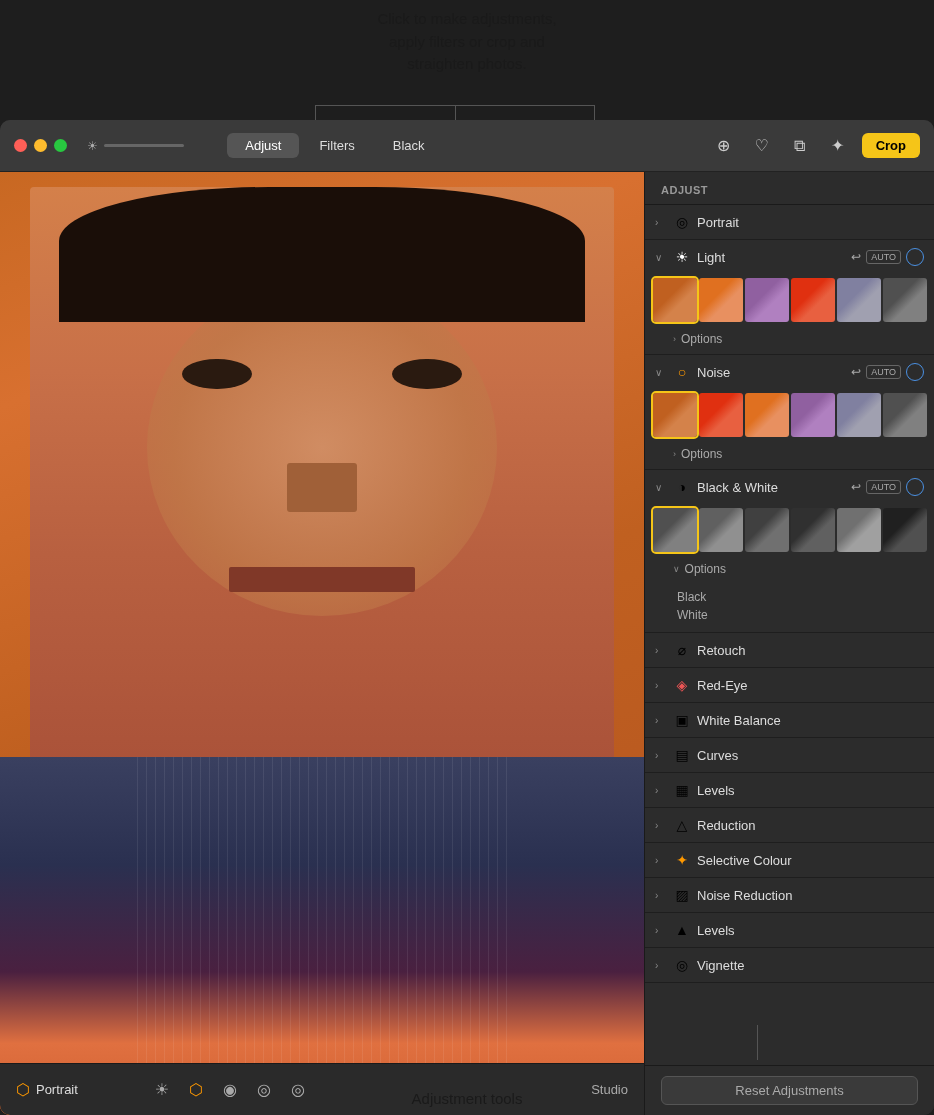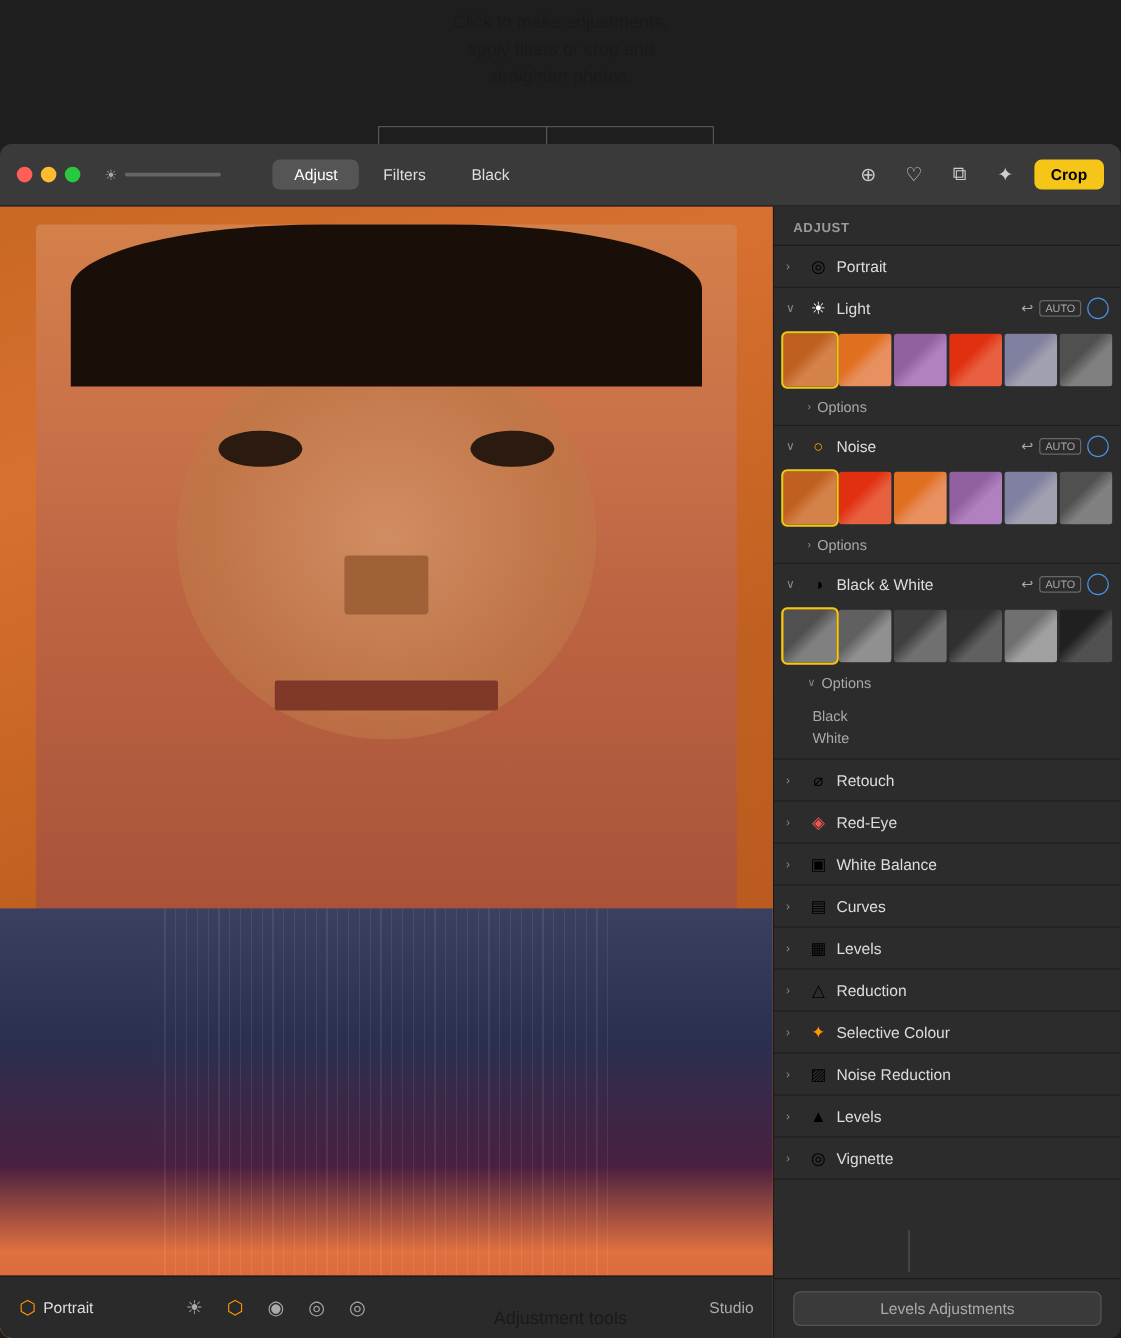--- a/index.html
+++ b/index.html
@@ -642,21 +642,21 @@
           <div class="adjust-row">
             <span class="adjust-chevron">›</span>
             <span class="adjust-icon">◎</span>
             <span class="adjust-label">Vignette</span>
           </div>
         </div>
 
       </div>
 
       <div class="reset-btn">
-        <button>Levels Adjustments</button>
+        <button>Reset Adjustments</button>
       </div>
     </div>
   </div>
 </div>
 
 <div style="position:absolute;bottom:0;left:0;width:934px;height:55px;display:flex;align-items:flex-end;justify-content:center;padding-bottom:8px;">
   <span style="color:#1a1a1a;font-size:15px;">Adjustment tools</span>
 </div>
 <div style="position:absolute;bottom:55px;left:757px;width:1px;height:35px;background:#555;"></div>
 

